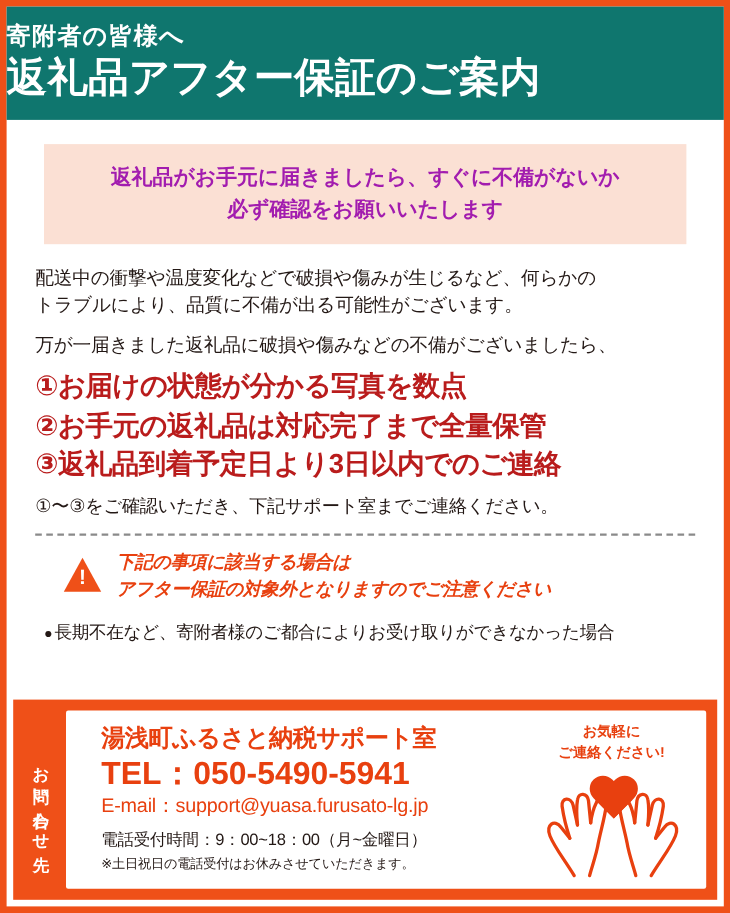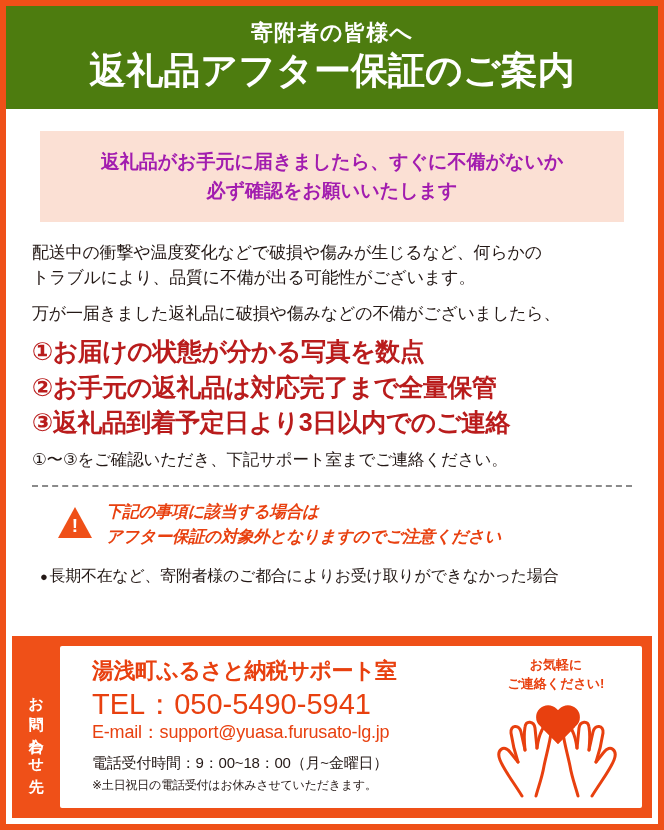--- a/index.html
+++ b/index.html
@@ -17,23 +17,22 @@
     position: relative;
     width: 664px;
     height: 830px;
     box-sizing: border-box;
     border: 6px solid #ef5018;
     background: #ffffff;
   }
 
   
   .header {
-    background: #4d7c0f;
+    background: #0f766e;
     color: #ffffff;
-    text-align: center;
     padding: 14px 0 16px 0;
   }
   .header-sub {
     font-size: 22px;
     font-weight: bold;
     letter-spacing: 1px;
     line-height: 1.2;
     margin-bottom: 4px;
   }
   .header-title {
@@ -191,21 +190,21 @@
   }
   .c-title {
     color: #e8400f;
     font-size: 22px;
     font-weight: bold;
     letter-spacing: -0.5px;
   }
   .c-tel {
     color: #e8400f;
     font-size: 29px;
-    font-weight: normal;
+    font-weight: bold;
     line-height: 1.15;
     margin-top: 2px;
     letter-spacing: 0px;
   }
   .c-mail {
     color: #e8400f;
     font-size: 18px;
     line-height: 1.2;
     margin-top: 1px;
     letter-spacing: -0.2px;

